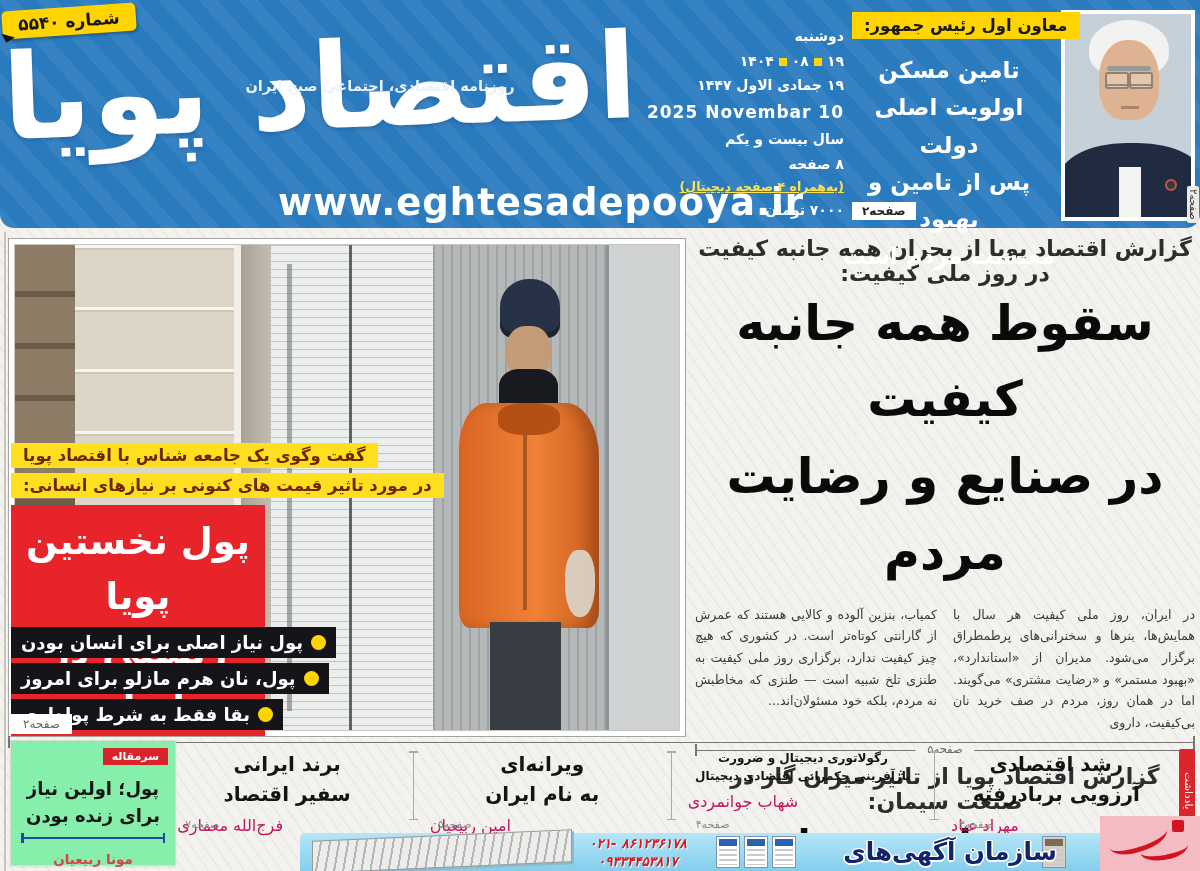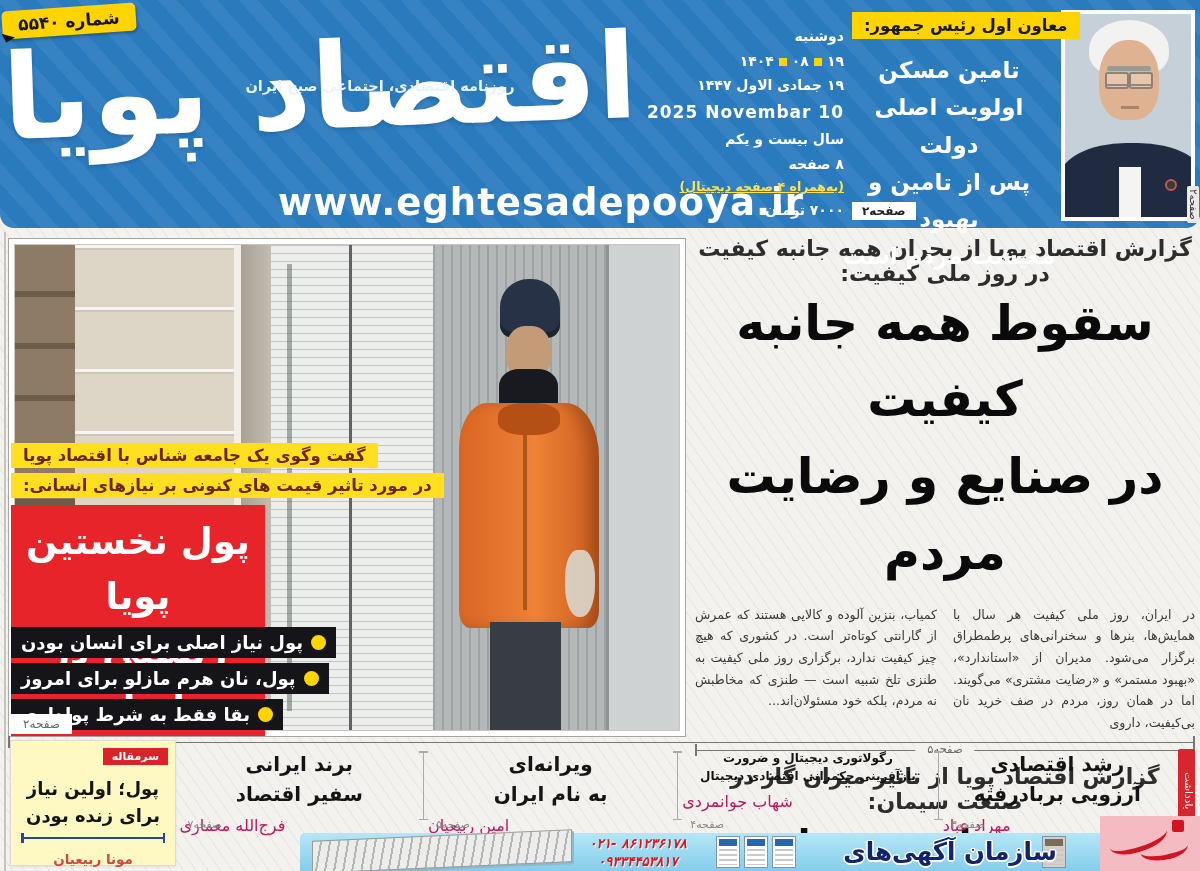--- a/index.html
+++ b/index.html
@@ -150,38 +150,38 @@
   .rule { position:relative; border-top:1.5px solid #777; margin-top:16px; height:14px; }
   .rule i { position:absolute; top:-6.5px; width:2px; height:12px; background:#777; }
   .rule i.l { left:0; } .rule i.r { right:0; }
   .rule span { position:absolute; left:50%; top:-9px; transform:translateX(-50%);
     background:#f4f2ee; padding:0 12px; color:#666; font-size:11.5px; }
   .sub-head { text-align:center; color:#0d0d0d; font-weight:bold; font-size:37px; margin-top:8px; letter-spacing:-1px; }
 
   
   .bottom-strip {
     position:absolute; left:8px; top:742px; width:1187px; height:88px;
-    border-top:1.5px solid #777; display:flex; direction:ltr; padding-top:6px;
+    border-top:1.5px solid #777; display:flex; direction:ltr; padding-top:6px;gap:12px;
   }
   .bottom-strip::before, .bottom-strip::after { content:""; position:absolute; top:-7px; width:2px; height:12px; background:#777; }
   .bottom-strip::before{ left:0; } .bottom-strip::after{ right:0; }
   .bl-col { position:relative; height:82px; direction:rtl; }
   .bl-col .h { font-size:20px; font-weight:bold; color:#141414; text-align:center; line-height:1.5; }
   .bl-col .by { margin-top:7px; text-align:left; font-size:16px; color:#be185d; }
   .bl-col .pg { position:absolute; bottom:0; left:8px; font-size:11px; color:#888; }
   .v-div { width:1px; background:#aaa; margin:2px 4px 10px; position:relative; }
   .v-div::before, .v-div::after { content:""; position:absolute; left:-4px; width:9px; height:1.5px; background:#aaa; }
   .v-div::before{ top:0; } .v-div::after{ bottom:0; }
   .notes-tab {
     width:17px; height:84px; background:#d9262c; color:#fff; writing-mode:vertical-rl;
     font-size:10.5px; text-align:center; border-radius:2px; margin-left:6px; letter-spacing:1px;
   }
   .editorial {
     position:absolute; left:10px; top:740px; width:166px; height:126px;
-    background:#fef9c3; border:1px solid #dedad4; box-shadow:0 1px 2px rgba(0,0,0,.08);
+    background:#86efac; border:1px solid #dedad4; box-shadow:0 1px 2px rgba(0,0,0,.08);
     direction:rtl; padding-top:8px;
   }
   .editorial .badge { position:absolute; top:7px; right:7px; background:#d9232b; color:#fff;
     font-size:11px; padding:2px 9px; font-weight:bold; }
   .editorial .title { margin-top:26px; text-align:center; font-size:18px; font-weight:bold; color:#141414; line-height:1.5; }
   .editorial .blue-rule { position:relative; margin:8px 10px 0; border-top:2.5px solid #23479a; height:6px; }
   .editorial .blue-rule::before, .editorial .blue-rule::after { content:""; position:absolute; top:-6px; width:2.5px; height:10px; background:#23479a; }
   .editorial .blue-rule::before{ left:0; } .editorial .blue-rule::after{ right:0; }
   .editorial .by { margin-top:6px; text-align:center; color:#cf4747; font-size:13.5px; font-weight:bold; line-height:1.6; }
 

